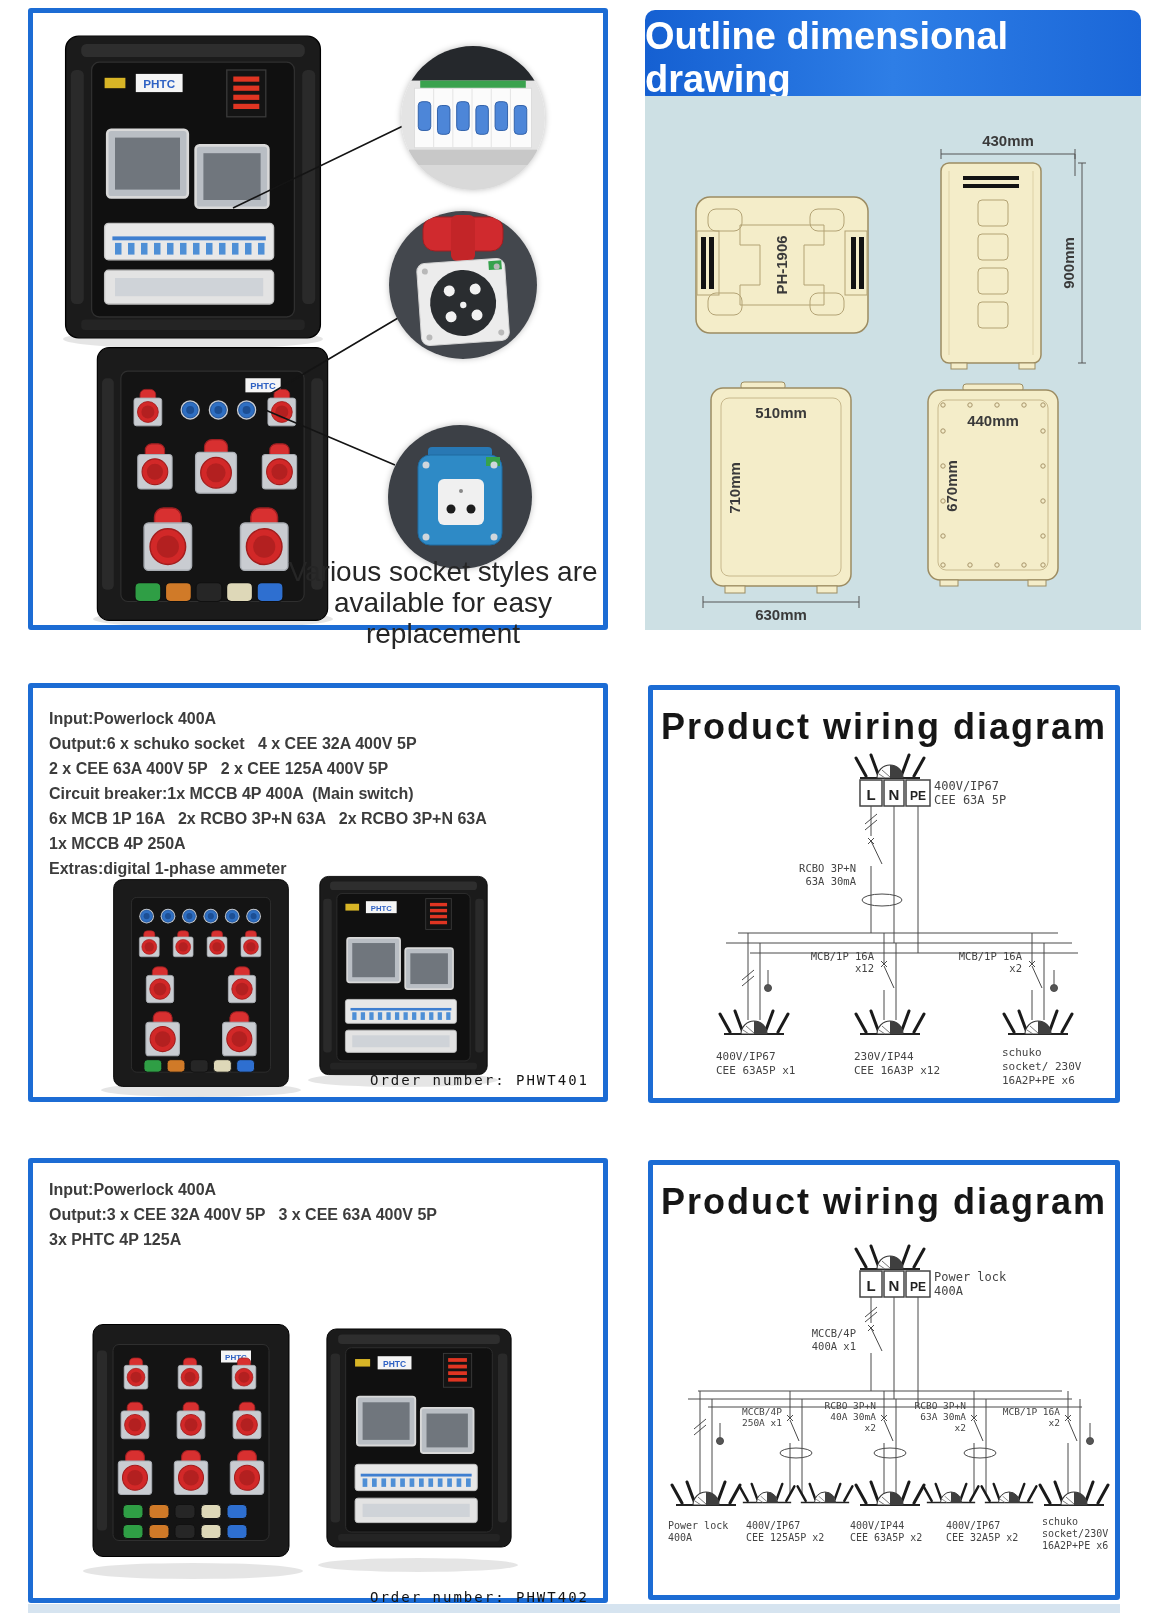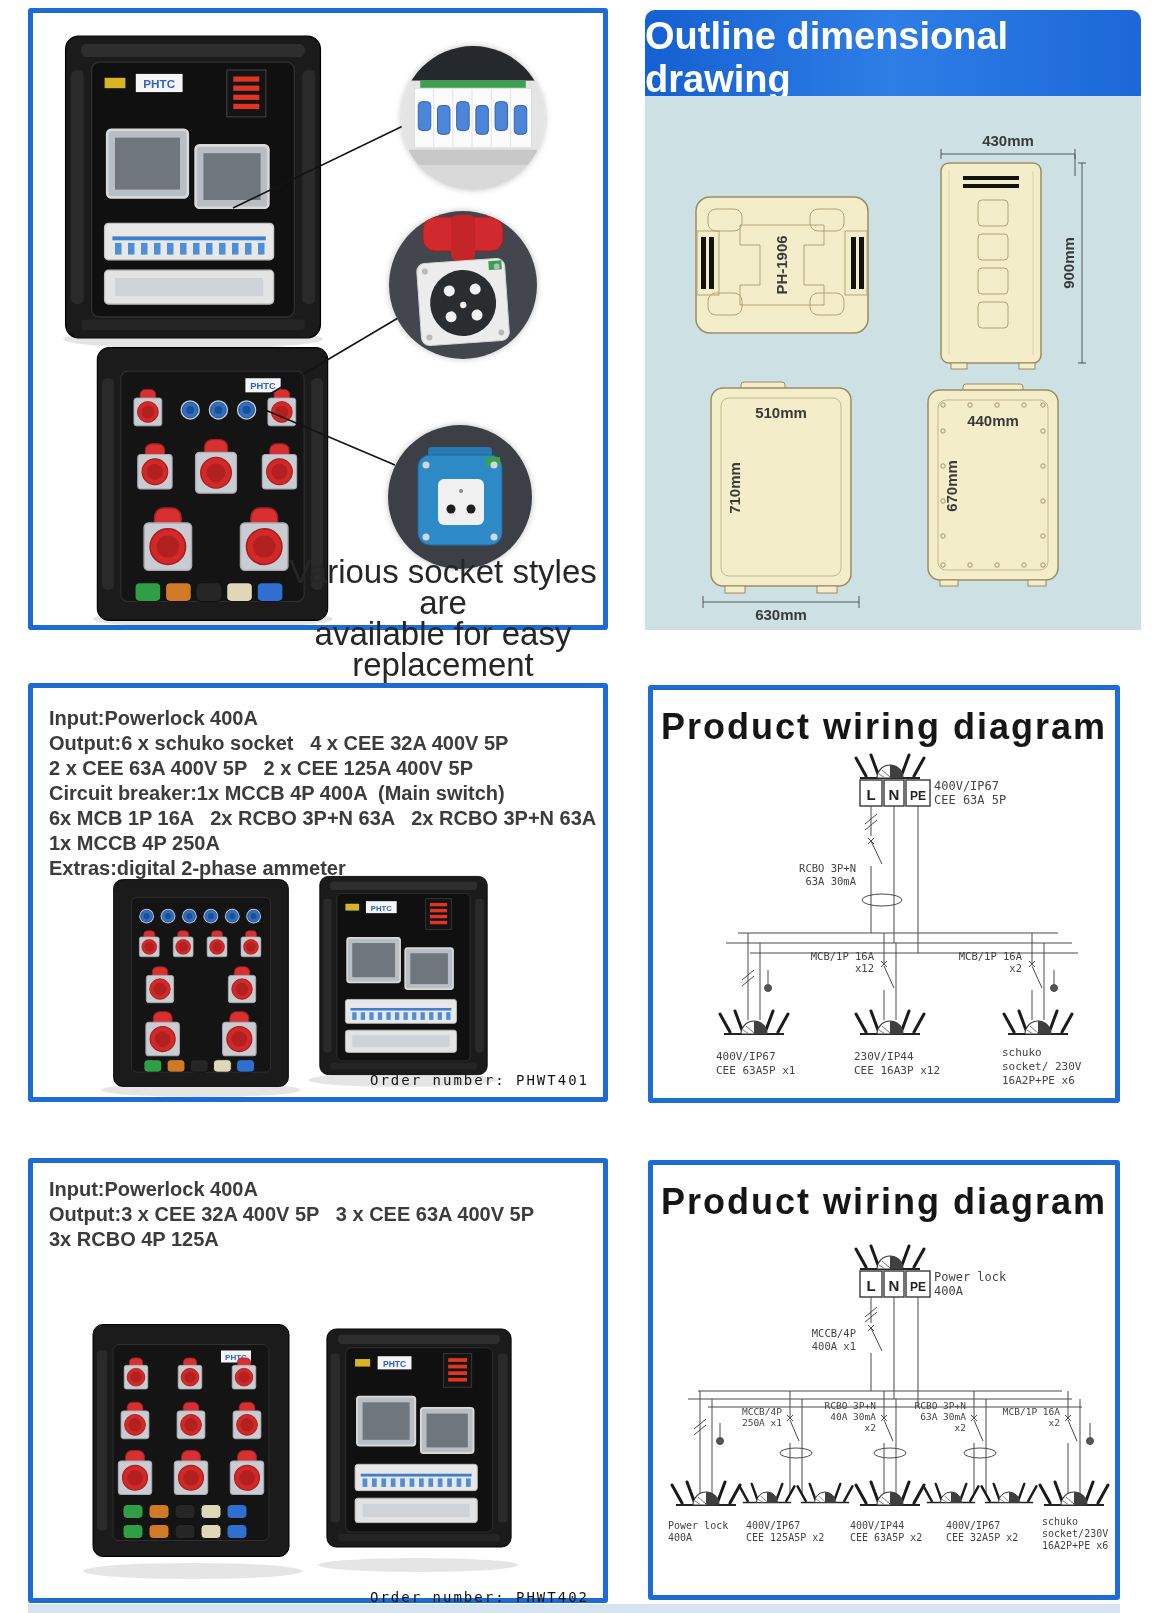--- a/index.html
+++ b/index.html
@@ -2,30 +2,30 @@
 <html><head>
 <meta charset="utf-8">
 <style>
   html,body{margin:0;padding:0;background:#fff;}
   .page{position:relative;width:1170px;height:1613px;background:#fff;
         font-family:"Liberation Sans",sans-serif;overflow:hidden;}
   .panel{position:absolute;background:#fff;border:5px solid #1c6cd4;border-radius:3px;}
   .abs{position:absolute;}
   
   .callout{position:absolute;border-radius:50%;overflow:hidden;box-shadow:0 0 6px rgba(0,0,0,.25);}
-  .caption{position:absolute;text-align:center;font-size:33px;line-height:31px;color:#262626;font-weight:500;}
+  .caption{position:absolute;text-align:center;font-size:28px;line-height:31px;color:#262626;font-weight:500;}
   
   .tr-header{position:absolute;left:0;top:0;width:100%;height:95px;border-radius:10px;
       background:linear-gradient(90deg,#1560d2 0%,#2e7ee6 50%,#1b67d8 100%);
       display:flex;align-items:center;justify-content:center;}
   .tr-header span{color:#fff;font-size:38px;font-weight:700;letter-spacing:0px;}
   .tr-body{position:absolute;left:0;top:86px;width:496px;height:534px;background:#cde0e4;}
   
   .specs{position:absolute;left:16px;top:18px;width:548px;}
-  .spec-line{font-size:20px;line-height:25px;color:#3c3c3c;font-weight:700;white-space:pre-wrap;}
+  .spec-line{font-size:16px;line-height:25px;color:#3c3c3c;font-weight:700;white-space:pre-wrap;}
   .order{position:absolute;font-family:"DejaVu Sans Mono",monospace;font-size:14px;
          letter-spacing:2px;color:#141414;}
   
   .wiring-title{position:absolute;left:0;top:16px;width:100%;text-align:center;
       font-size:36px;letter-spacing:2px;color:#161616;font-weight:600;}
   .dim-text{font-family:"Liberation Sans",sans-serif;font-weight:700;font-size:15px;fill:#3a3a3a;}
   .sch{font-family:"DejaVu Sans Mono",monospace;fill:#444;}
   .term{font-family:"Liberation Sans",sans-serif;font-weight:700;fill:#222;}
   .bottom-strip{position:absolute;left:28px;top:1604px;width:1092px;height:9px;background:#d6e4f0;}
 </style>
@@ -338,21 +338,21 @@
   </section>
 
   <section class="panel" style="left:28px;top:683px;width:570px;height:409px;">
     <div class="specs">
       <div class="spec-line">Input:Powerlock 400A</div>
       <div class="spec-line">Output:6 x schuko socket   4 x CEE 32A 400V 5P</div>
       <div class="spec-line">2 x CEE 63A 400V 5P   2 x CEE 125A 400V 5P</div>
       <div class="spec-line">Circuit breaker:1x MCCB 4P 400A  (Main switch)</div>
       <div class="spec-line">6x MCB 1P 16A   2x RCBO 3P+N 63A   2x RCBO 3P+N 63A</div>
       <div class="spec-line">1x MCCB 4P 250A</div>
-      <div class="spec-line">Extras:digital 2-phase ammeter</div>
+      <div class="spec-line">Extras:digital 1-phase ammeter</div>
     </div>
     <svg class="abs" style="left:0;top:0" width="570" height="409" viewBox="0 0 570 409">
       <ellipse cx="168" cy="402" rx="100" ry="7" fill="rgba(0,0,0,0.10)"></ellipse>
       <ellipse cx="370" cy="392" rx="95" ry="7" fill="rgba(0,0,0,0.10)"></ellipse>
       <use href="#box-front-b" x="78" y="188" width="180" height="214"></use>
       <use href="#box-rear" x="283" y="185" width="175" height="205"></use>
     </svg>
     <div class="order" style="right:14px;top:384px;">Order number: PHWT401</div>
   </section>
 
@@ -402,21 +402,21 @@
       <text class="sch" x="344" y="308" font-size="11">schuko</text>
       <text class="sch" x="344" y="322" font-size="11">socket/ 230V</text>
       <text class="sch" x="344" y="336" font-size="11">16A2P+PE x6</text>
     </svg>
   </section>
 
   <section class="panel" style="left:28px;top:1158px;width:570px;height:435px;">
     <div class="specs" style="top:14px">
       <div class="spec-line">Input:Powerlock 400A</div>
       <div class="spec-line">Output:3 x CEE 32A 400V 5P   3 x CEE 63A 400V 5P</div>
-      <div class="spec-line">3x RCBO 4P 125A</div>
+      <div class="spec-line">3x PHTC 4P 125A</div>
     </div>
     <svg class="abs" style="left:0;top:0" width="570" height="435" viewBox="0 0 570 435">
       <ellipse cx="160" cy="408" rx="110" ry="8" fill="rgba(0,0,0,0.10)"></ellipse>
       <ellipse cx="385" cy="402" rx="100" ry="7" fill="rgba(0,0,0,0.10)"></ellipse>
       <use href="#box-front-c" x="58" y="150" width="200" height="255"></use>
       <use href="#box-rear" x="292" y="150" width="188" height="250"></use>
     </svg>
     <div class="order" style="right:14px;top:404px;margin-top:22px;">Order number: PHWT402</div>
   </section>
 

